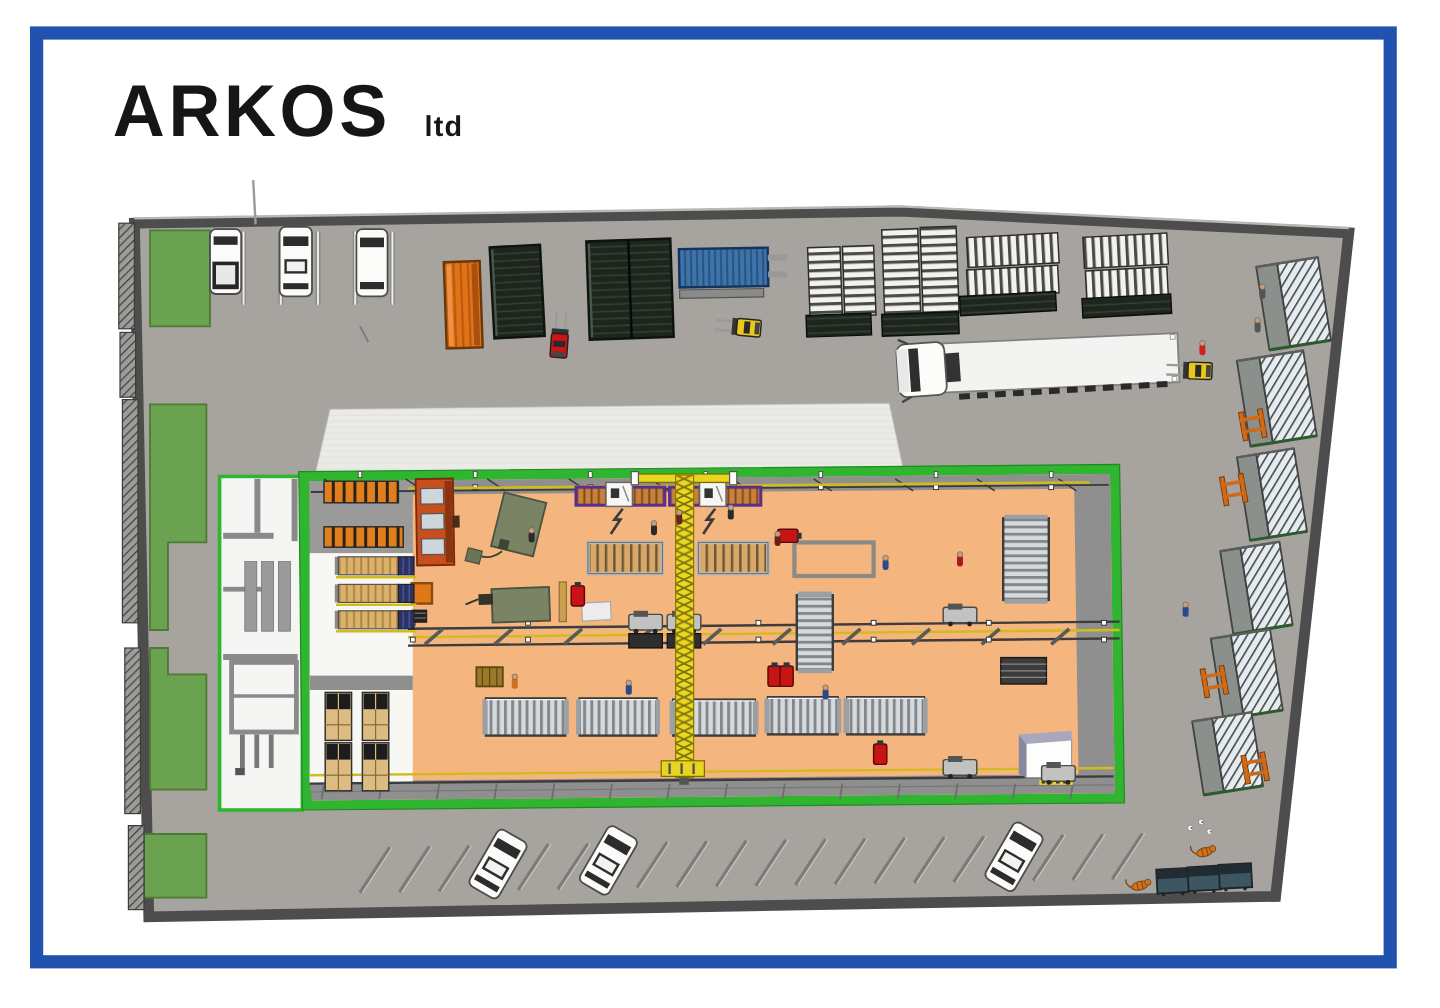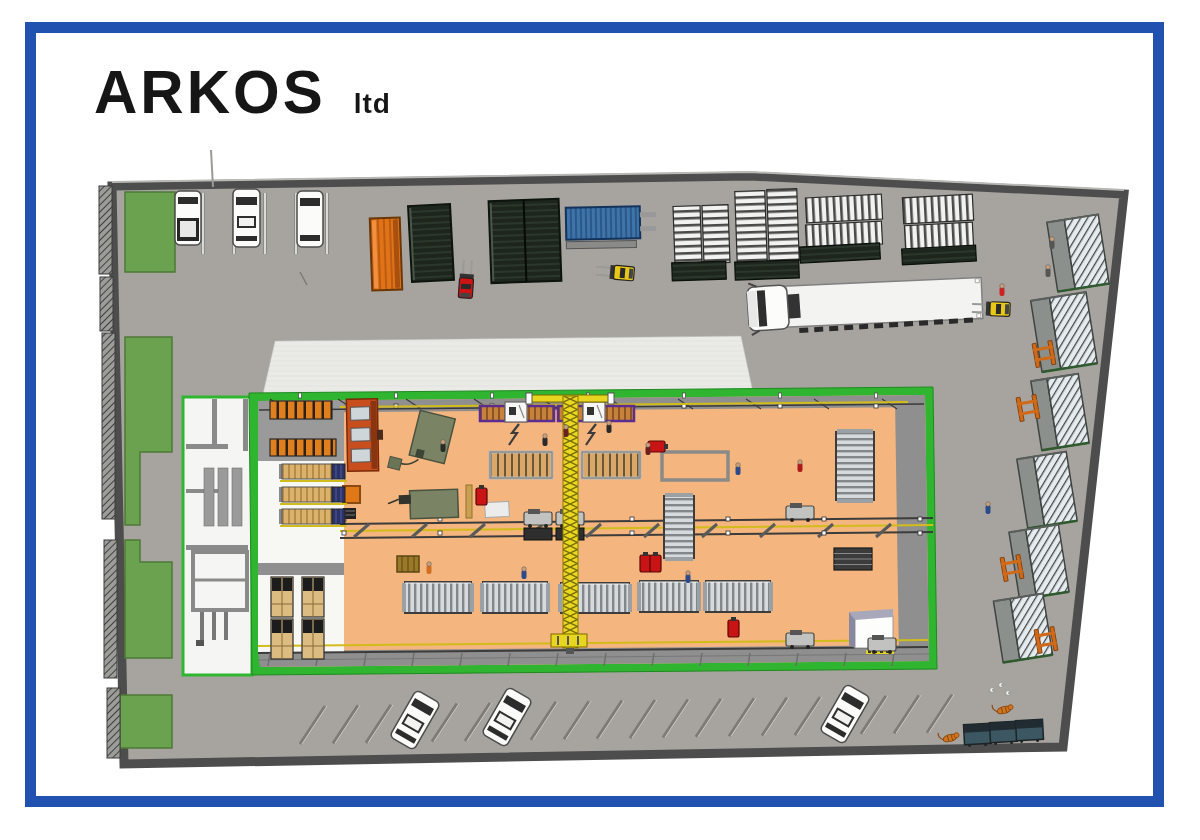--- a/index.html
+++ b/index.html
@@ -3,21 +3,21 @@
 <meta charset="utf-8">
 <style>
   html,body{margin:0;padding:0;background:#ffffff;}
   .page{position:relative;width:1200px;height:840px;background:#ffffff;overflow:hidden;
         font-family:"Liberation Sans",sans-serif;border-radius:29px;}
   .frame{position:absolute;left:25px;top:22px;width:1139px;height:785px;
          border:11px solid #2152b0;box-sizing:border-box;}
   .title-row{position:absolute;left:94px;top:58px;display:flex;align-items:baseline;gap:28px;}
   .title-main{font-size:60px;font-weight:900;color:#161616;letter-spacing:3px;
               transform:scaleY(1.02);}
-  .title-suffix{font-size:28px;font-weight:900;color:#161616;letter-spacing:1px;}
+  .title-suffix{font-size:24px;font-weight:900;color:#161616;letter-spacing:1px;}
   svg.scene{position:absolute;left:0;top:0;}
 </style>
 </head>
 <body>
 
 <div class="page">
   <div class="frame"></div>
 
   <div class="title-row">
     <span class="title-main">ARKOS</span>

